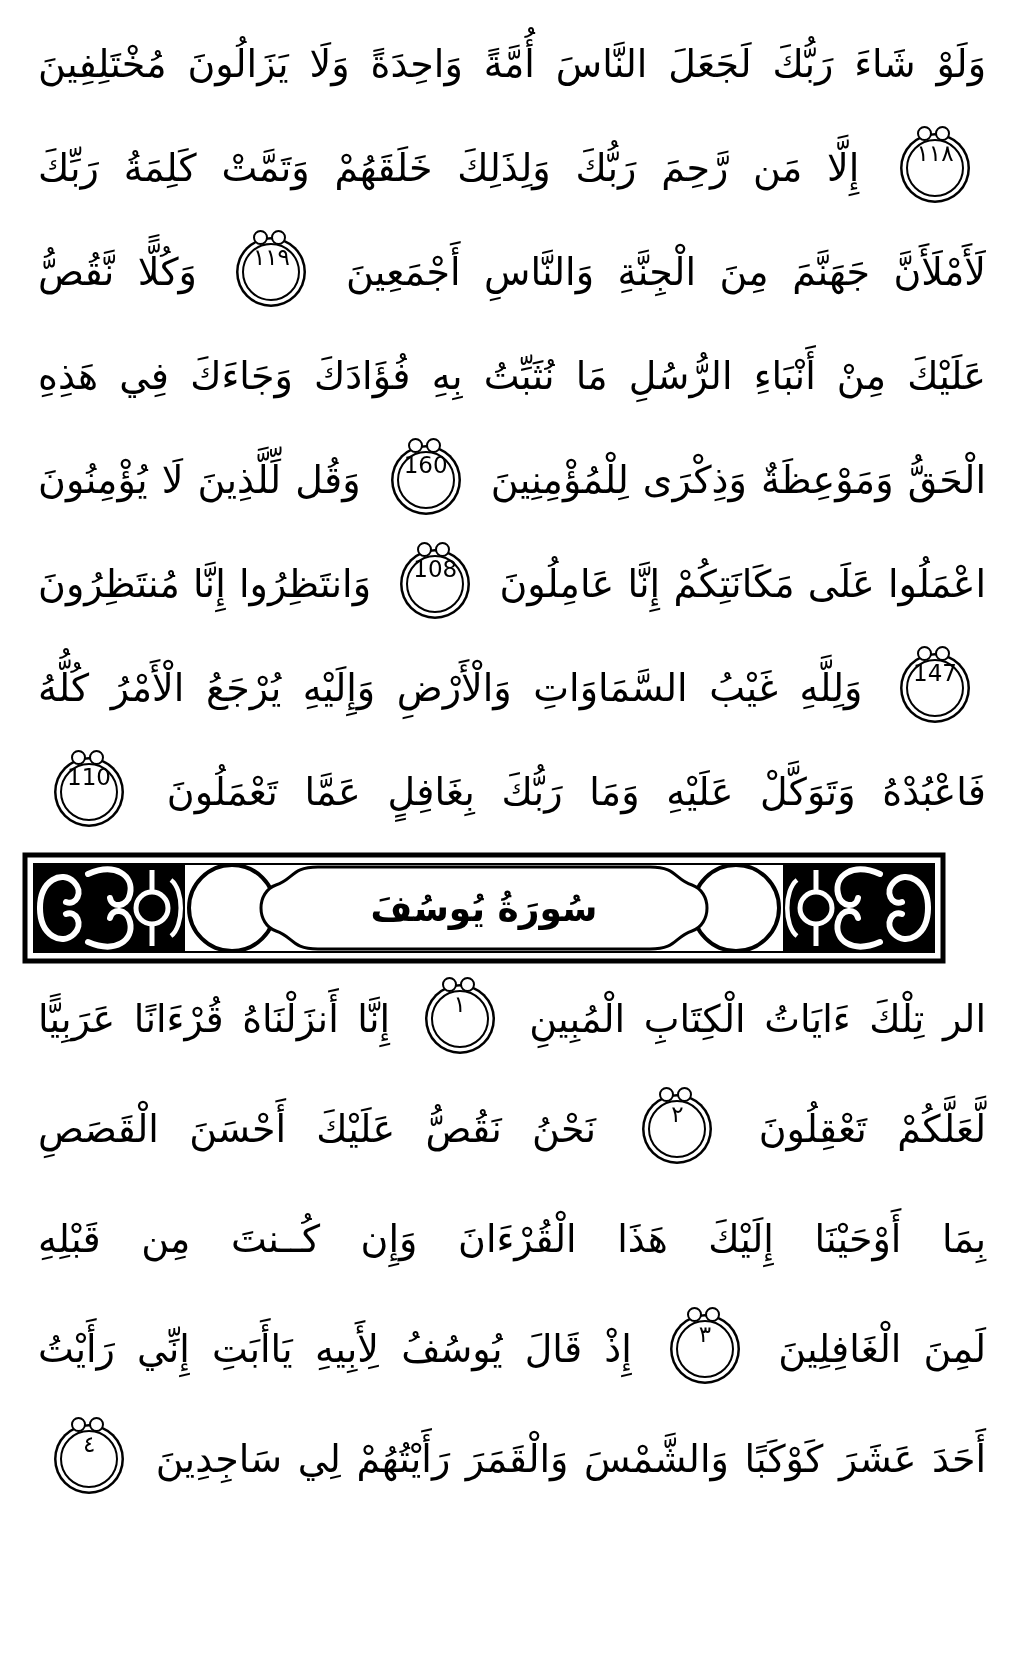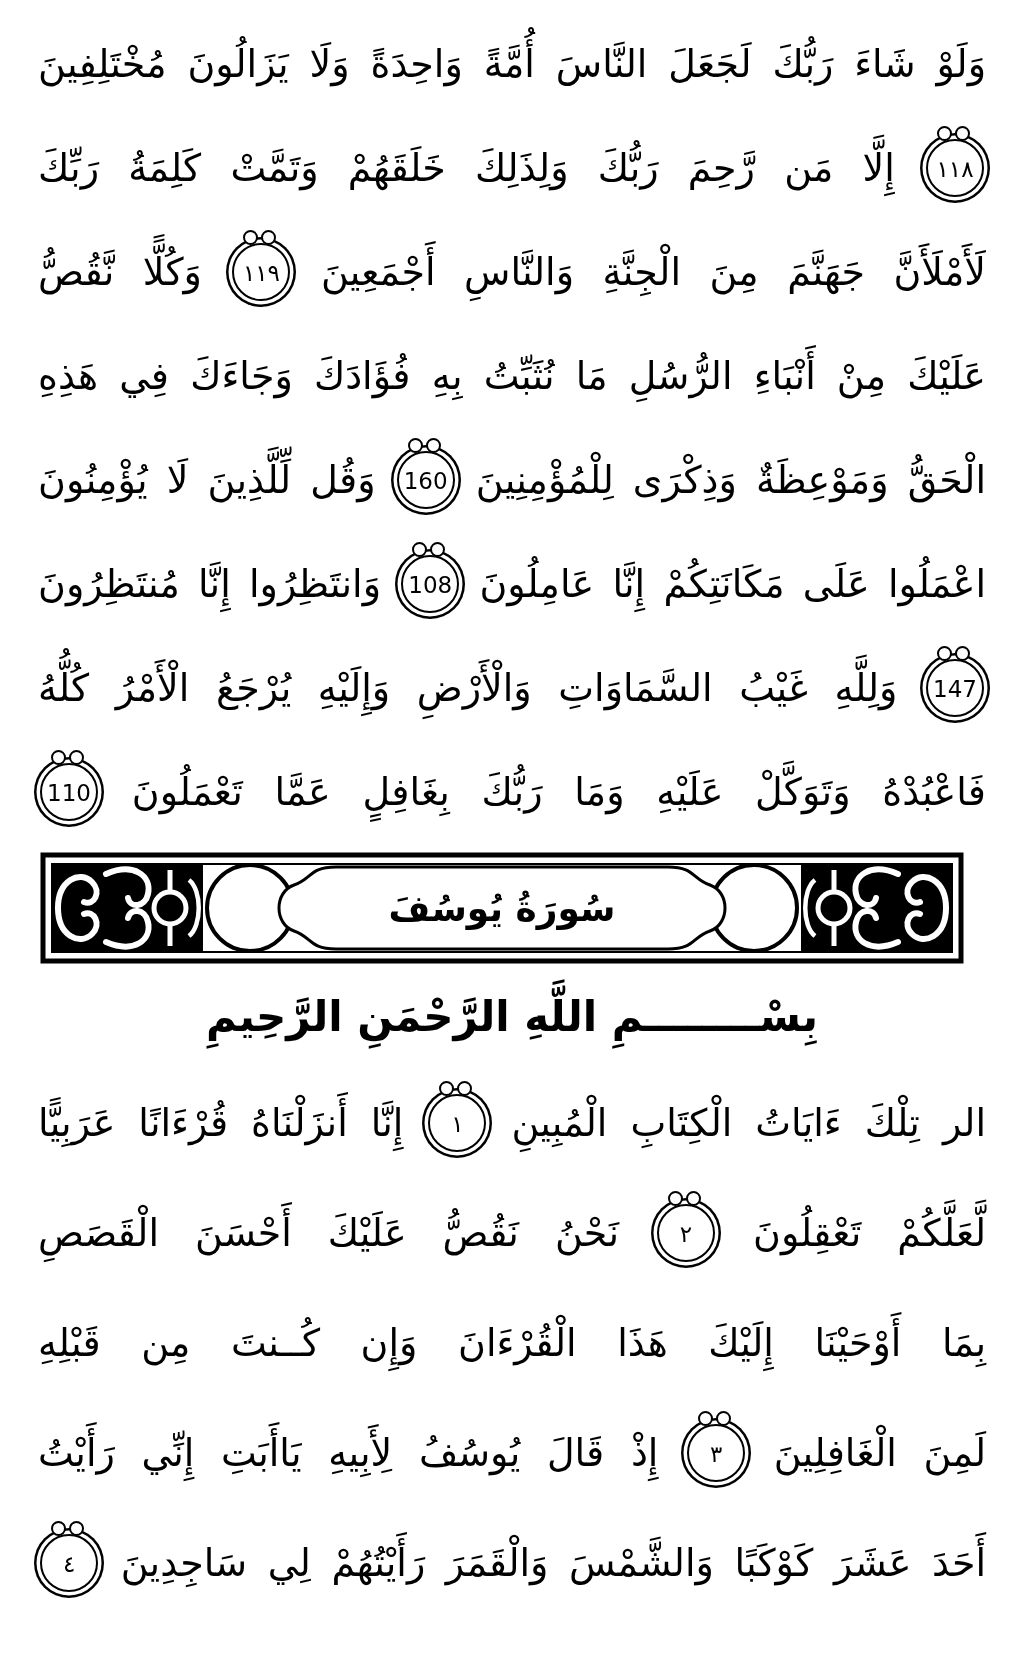--- a/index.html
+++ b/index.html
@@ -28,28 +28,27 @@
     line-height:1;
     white-space:nowrap;
   }
   .text-block.bottom .line{ height:110px; }
   .word{ white-space:nowrap; }
 
   
   .ayah-marker{
     position:relative;
     display:inline-flex;
-    align-items:center;
     justify-content:center;
     width:54px;height:54px;
     border:2.5px solid #000;
     border-radius:50%;
     background:#fff;
     box-shadow:0 0 0 3.5px #fff, 0 0 0 6px #000;
-    margin:0 2px;
+    margin:0 22px;
     flex:0 0 auto;
   }
   .ayah-marker::before,
   .ayah-marker::after{
     content:"";
     position:absolute;
     top:-15px;
     width:11px;height:11px;
     background:#fff;
     border:2.5px solid #000;
@@ -60,21 +59,21 @@
   .ayah-num{
     font-size:23px;
     line-height:1;
     direction:rtl;
     transform:translateY(1px);
   }
 
   
   .surah-band{
     position:relative;
-    margin:8px 60px 0 50px;
+    margin:8px 78px 0 50px;
     width:924px;height:112px;
   }
   .surah-band svg{ display:block;width:924px;height:112px; }
   .surah-band .title{
     position:absolute;inset:0;
     display:flex;align-items:center;justify-content:center;
     font-size:36px;font-weight:bold;
     direction:rtl;
     pointer-events:none;
   }
@@ -217,21 +216,20 @@
       <rect x="12" y="12" width="900" height="88" fill="none" stroke="#000" stroke-width="2"></rect>
       <use href="#orn"></use>
       <use href="#orn" transform="translate(924 0) scale(-1 1)"></use>
       <circle cx="210" cy="56" r="43" fill="#fff" stroke="#000" stroke-width="4"></circle>
       <circle cx="714" cy="56" r="43" fill="#fff" stroke="#000" stroke-width="4"></circle>
       <path d="M 296 15 H 628 C 655 15 652 27 670 33 C 690 40 690 72 670 79 C 652 85 655 97 628 97 H 296 C 269 97 272 85 254 79 C 234 72 234 40 254 33 C 272 27 269 15 296 15 Z" fill="#fff" stroke="#000" stroke-width="3"></path>
     </svg>
     <span class="title">سُورَةُ يُوسُفَ</span>
   </div>
 
-  <div class="bismillah">بِسْــــــــمِ اللَّهِ الرَّحْمَنِ الرَّحِيمِ</div>
 
   <div class="text-block bottom">
       <div class="line">
         <span class="word">الر</span>
         <span class="word">تِلْكَ</span>
         <span class="word">ءَايَاتُ</span>
         <span class="word">الْكِتَابِ</span>
         <span class="word">الْمُبِينِ</span>
         <span class="ayah-marker">
           <span class="ayah-num">١</span>

